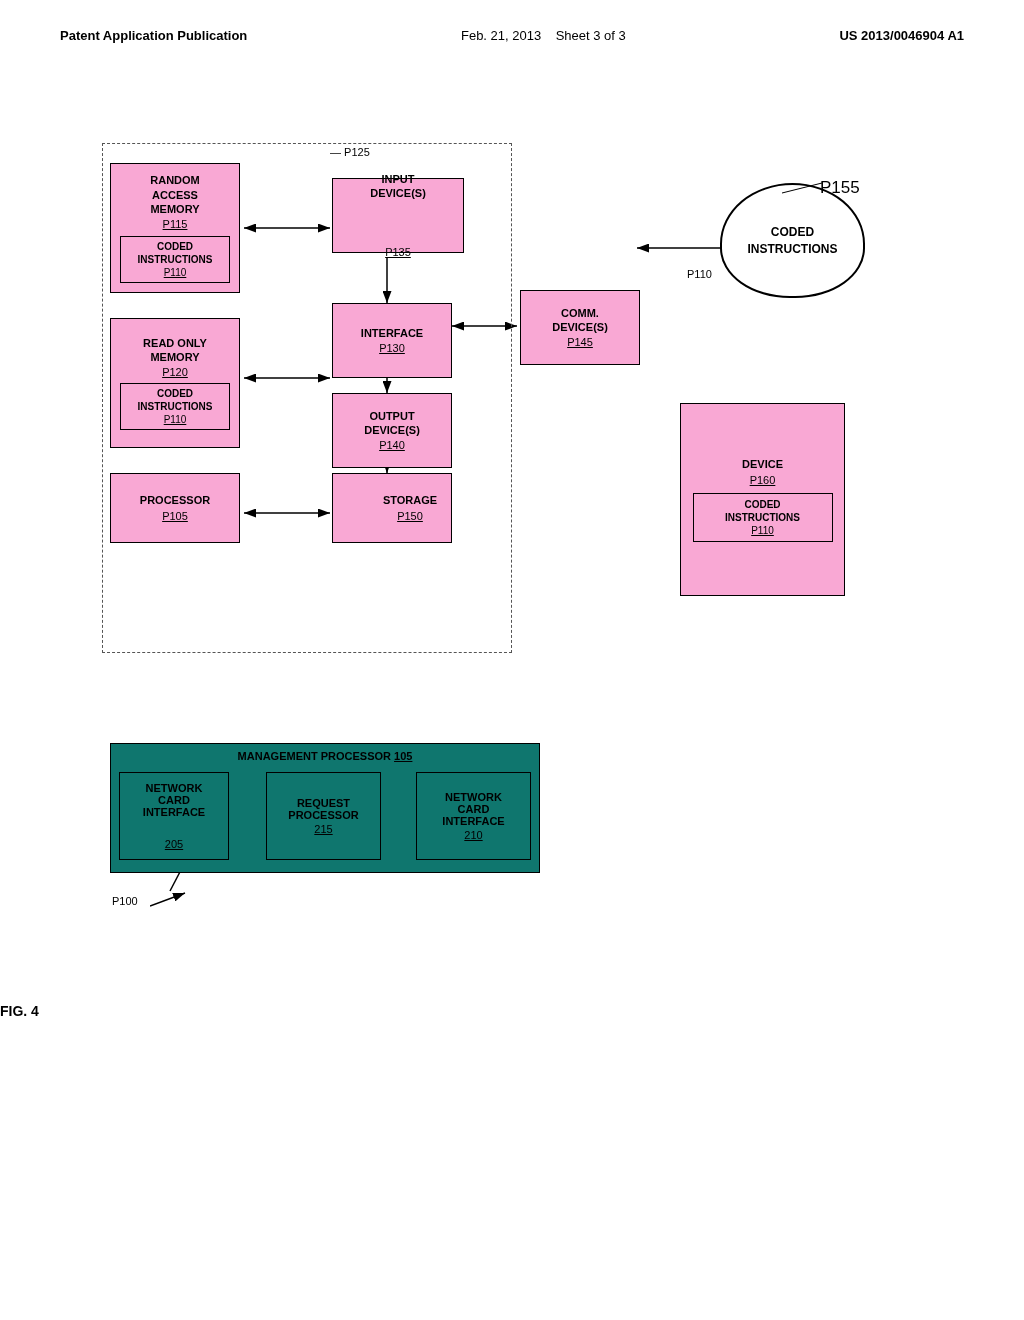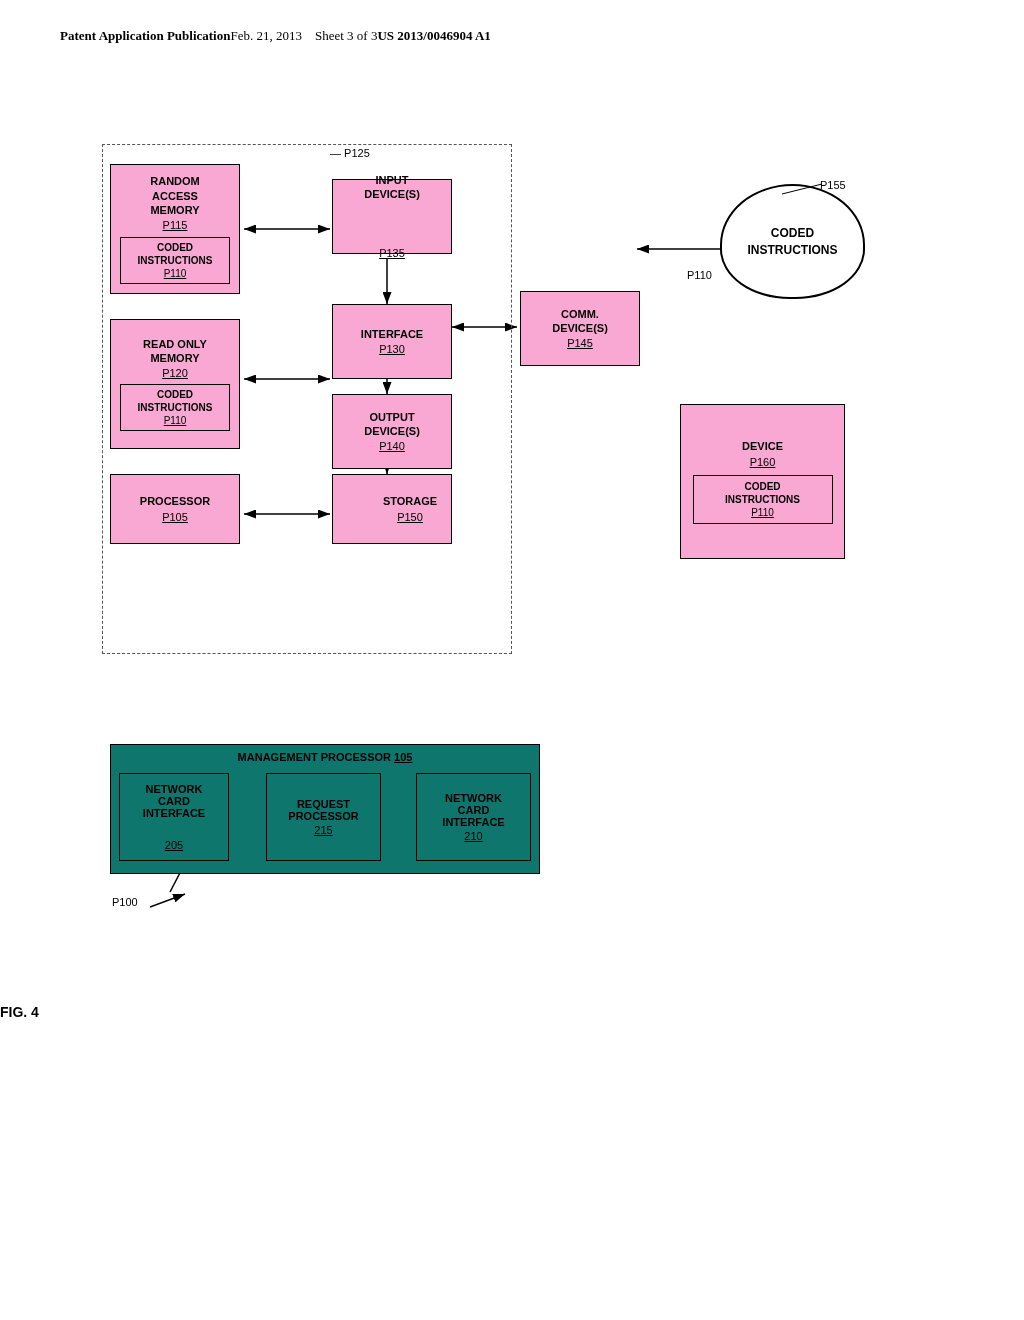--- a/index.html
+++ b/index.html
@@ -7,25 +7,25 @@
       background: #fff;
       font-family: Arial, sans-serif;
       width: 1024px;
       min-height: 1320px;
       position: relative;
     }
 
     
     .header {
       display: flex;
+      justify-content: space-between;
       align-items: flex-start;
       padding: 28px 60px 0 60px;
       font-size: 13px;
       color: #000;
-      font-family: Liberation Serif, serif;
     }
     .header-left { font-weight: bold; }
     .header-center { text-align: center; }
     .header-right { font-weight: bold; }
 
     
     .diagram-container {
       position: relative;
       margin: 40px auto 0 auto;
       width: 860px;
@@ -157,21 +157,21 @@
       <div style="font-size:10px; font-weight:bold;">CODED<br>INSTRUCTIONS</div>
       <div style="font-size:10px; text-decoration:underline;">P110</div>
     </div>
   </div>
 
   <div class="box" style="left:28px; top:390px; width:130px; height:70px;">
     <div class="box-label">PROCESSOR</div>
     <div class="box-id">P105</div>
   </div>
 
-  <div class="box" style="left:250px; top:95px; width:120px; height:75px;gap:44px;">
+  <div class="box" style="left:250px; top:95px; width:132px; height:75px;gap:44px;">
     <div class="box-label">INPUT<br>DEVICE(S)</div>
     <div class="box-id">P135</div>
   </div>
 
   <div class="box" style="left:250px; top:220px; width:120px; height:75px;">
     <div class="box-label">INTERFACE</div>
     <div class="box-id">P130</div>
   </div>
 
   <div class="box" style="left:250px; top:310px; width:120px; height:75px;">
@@ -191,27 +191,27 @@
 
   <div style="position:absolute; left:605px; top:185px; font-size:11px;">P110</div>
 
   <div style="position:absolute; left:638px; top:100px; width:145px; height:115px;
               border:2px solid #000; border-radius:52% 52% 50% 50% / 55% 55% 45% 45%;
               background:#fff; display:flex; flex-direction:column; align-items:center;
               justify-content:center; text-align:center;">
     <div style="font-size:12px; font-weight:bold; line-height:1.4;">CODED<br>INSTRUCTIONS</div>
   </div>
 
-  <div style="position:absolute; left:738px; top:95px; font-size:11px;">P155</div>
+  <div style="position:absolute; left:738px; top:95px; font-size:17px;">P155</div>
 
   <svg style="position:absolute; top:95px; left:680px; width:80px; height:20px;">
     <line x1="60" y1="5" x2="20" y2="15" stroke="#000" stroke-width="1"></line>
   </svg>
 
-  <div class="box" style="left:598px; top:320px; width:165px; height:155px;">
+  <div class="box" style="left:598px; top:320px; width:165px; height:193px;">
     <div class="box-label">DEVICE</div>
     <div class="box-id">P160</div>
     <div style="border:1.5px solid #000; width:140px; margin-top:6px; padding:4px; text-align:center;">
       <div style="font-size:10px; font-weight:bold;">CODED<br>INSTRUCTIONS</div>
       <div style="font-size:10px; text-decoration:underline;">P110</div>
     </div>
   </div>
 
   <div style="position:absolute; left:28px; top:660px; width:430px; height:130px; border:1.5px solid #000; background:#0f766e;">
     <div style="position:absolute; top:6px; left:0; right:0; text-align:center; font-size:11px; font-weight:bold;">

